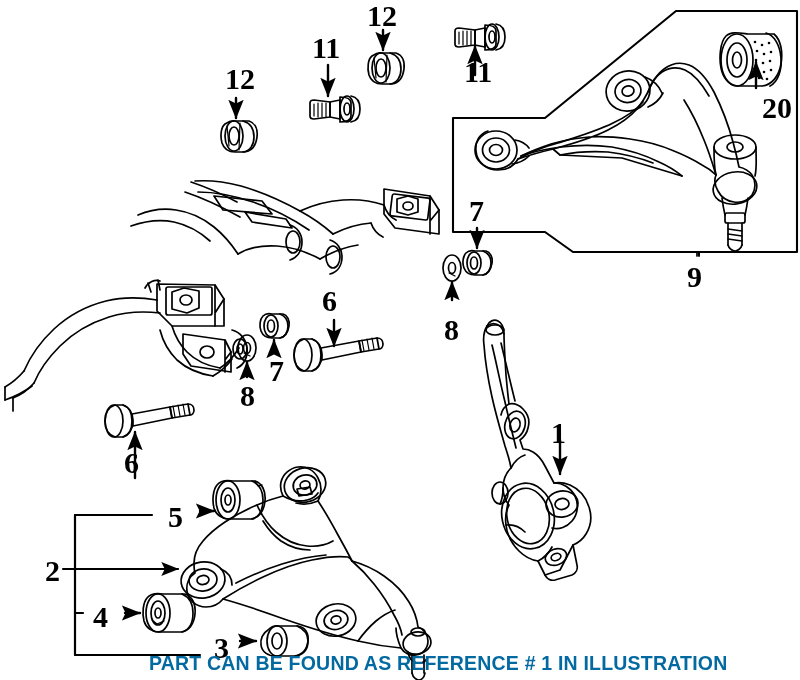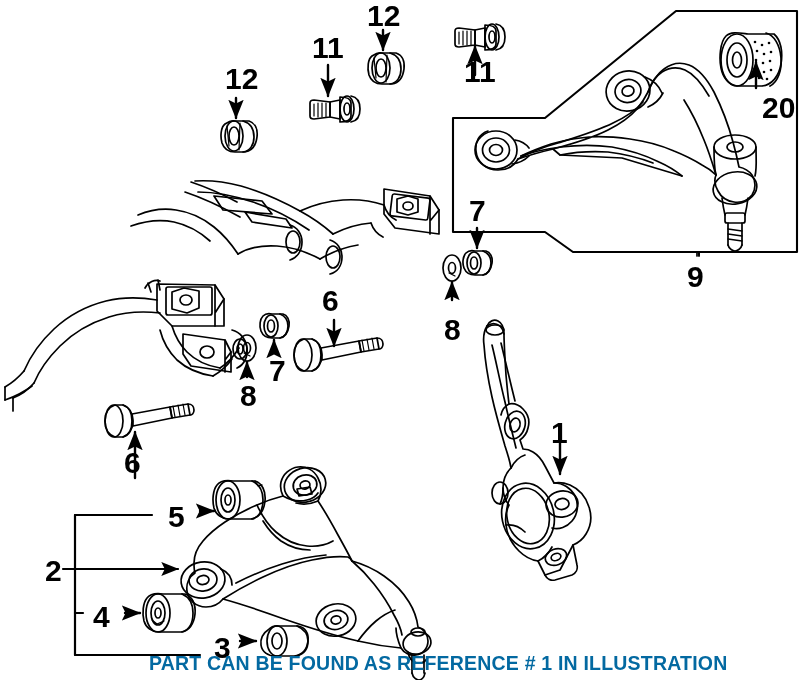--- a/index.html
+++ b/index.html
@@ -20,21 +20,21 @@
   }
   #stage svg.layer {
     position: absolute;
     left: 0;
     top: 0;
     width: 800px;
     height: 680px;
   }
   .ref-label {
     position: absolute;
-    font-family: Liberation Sans, sans-serif;
+    font-family: Liberation Serif, serif;
     font-weight: 700;
     color: #000000;
     line-height: 1;
     white-space: nowrap;
     user-select: none;
   }
   .notice {
     position: absolute;
     left: 117px;
     top: 652px;

